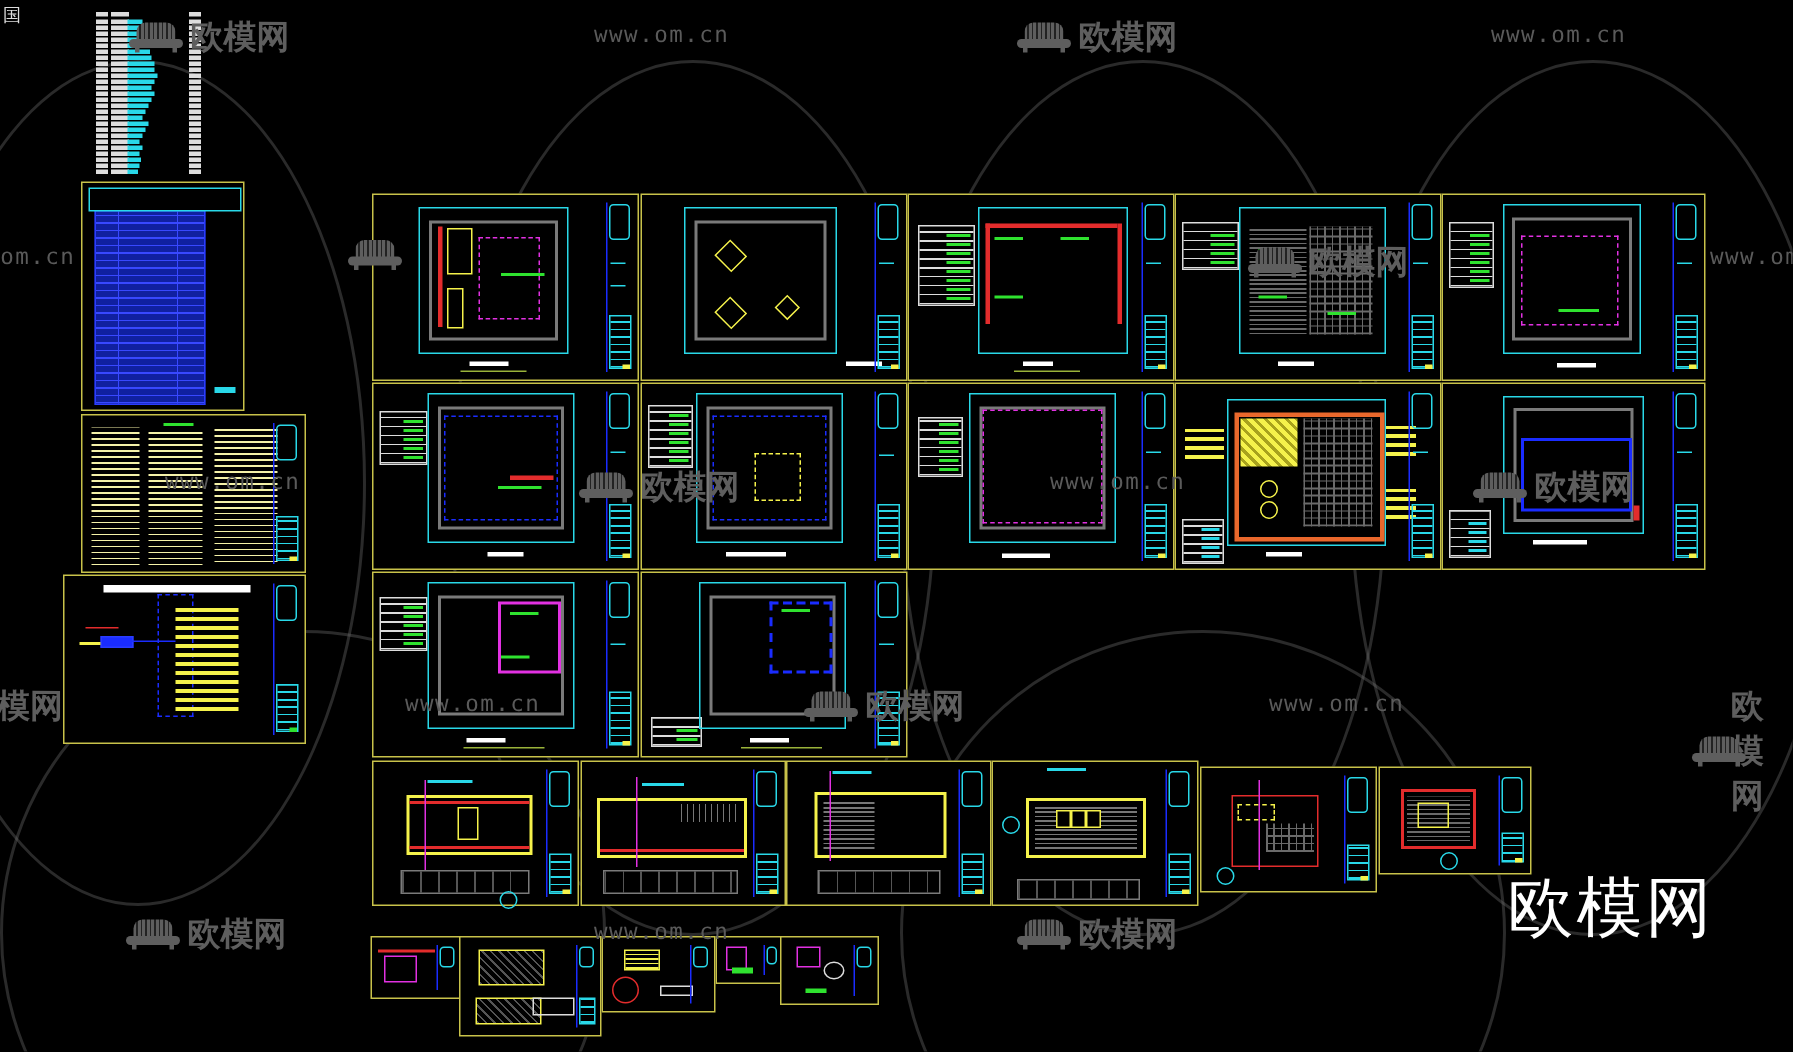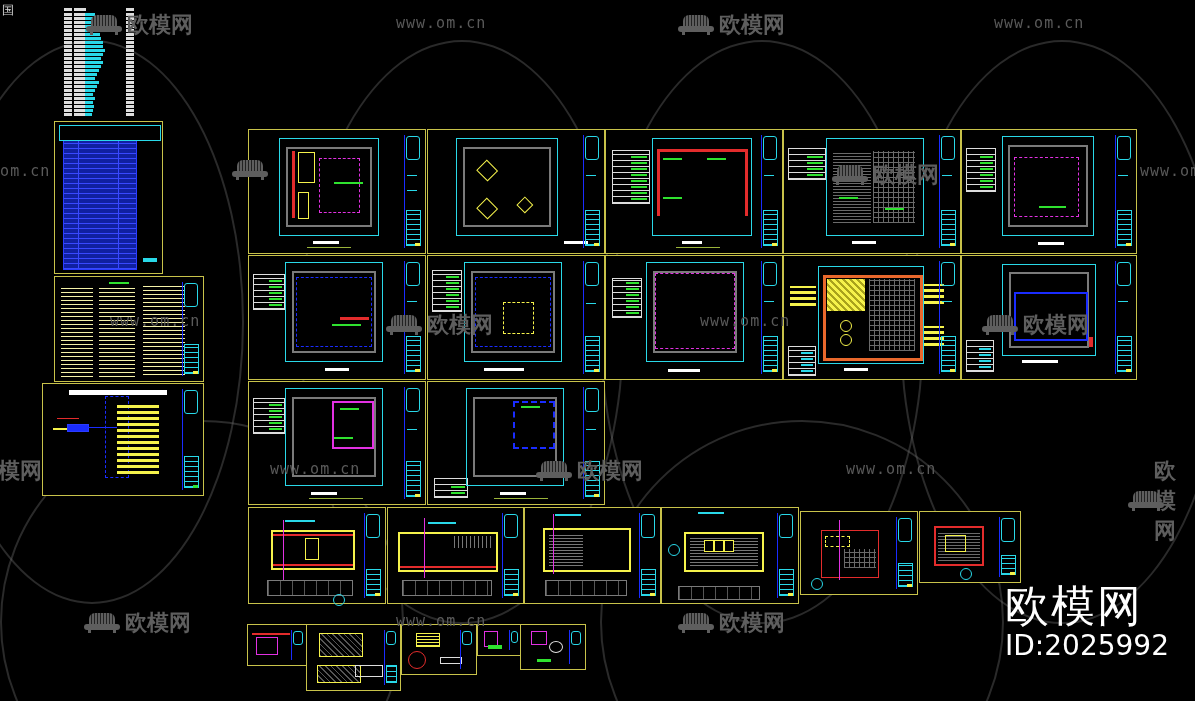--- a/index.html
+++ b/index.html
@@ -710,15 +710,14 @@
         <div class="back"></div>
         <div class="seat"></div>
         <div class="leg1"></div>
         <div class="leg2"></div>
       </div>
       <span>欧模网</span>
     </div>
 
   <div class="idmark">
     <div class="logo">欧模网</div>
-    <div class="id">ID:2025992</div>
   </div>
 </div>
 
 </body></html>

